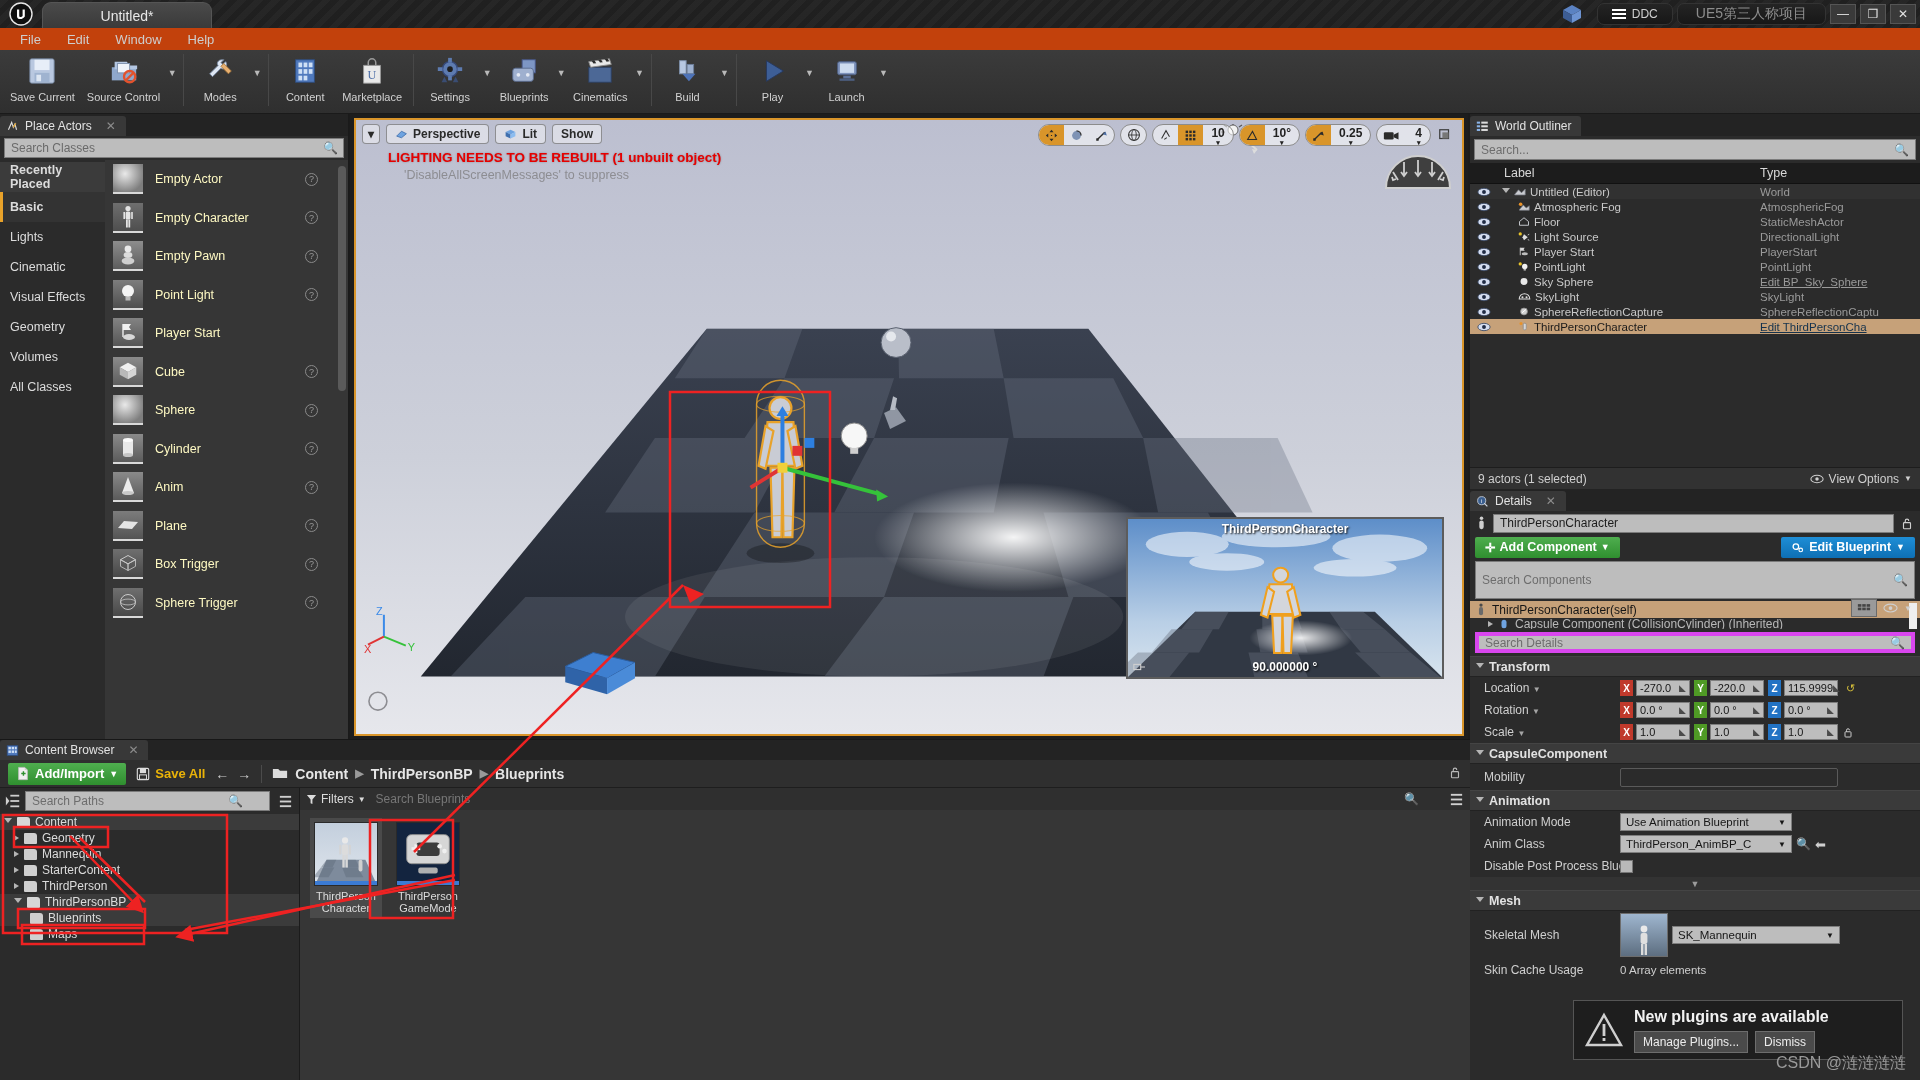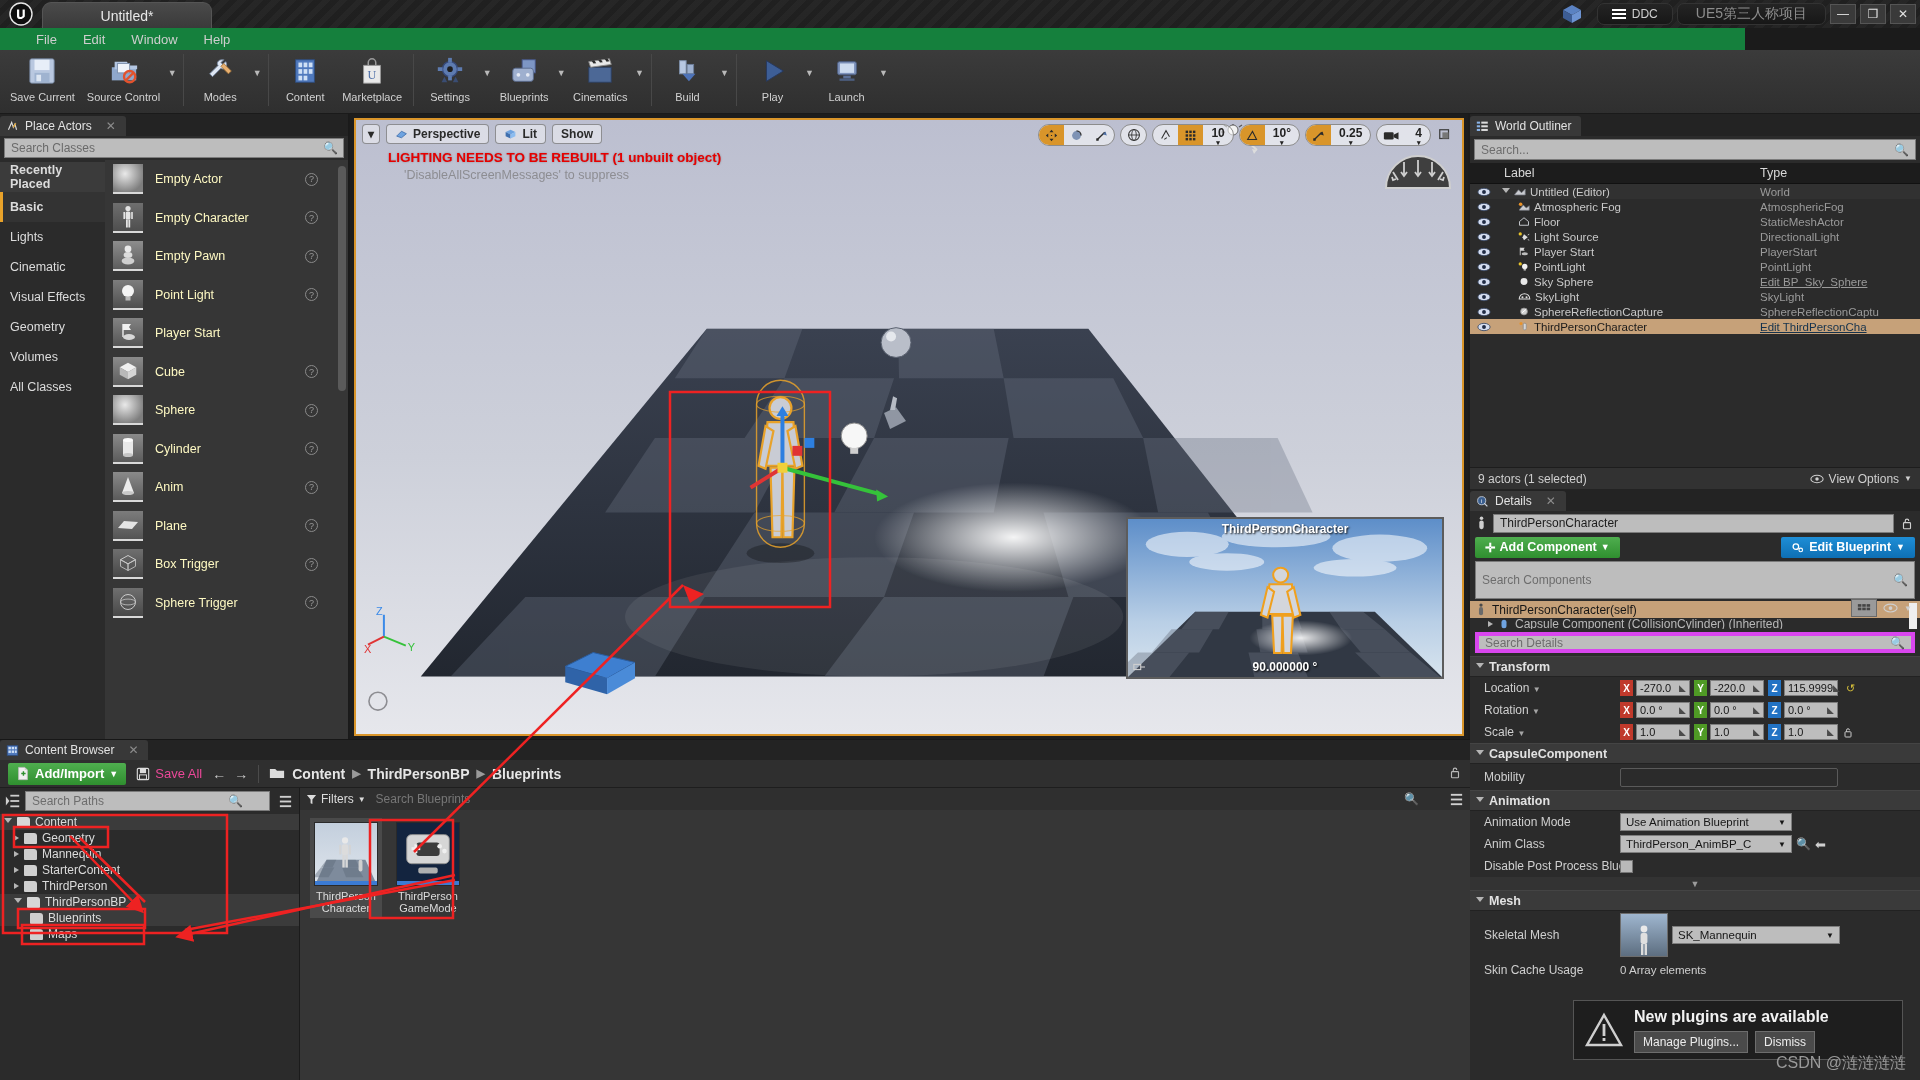--- a/index.html
+++ b/index.html
@@ -55,22 +55,22 @@
   }
   .ddc-ico{ display:inline-block; width:14px; height:11px;
     background:
       linear-gradient(#fff,#fff) 0 0/14px 2px no-repeat,
       linear-gradient(#fff,#fff) 0 4px/14px 2px no-repeat,
       linear-gradient(#fff,#fff) 0 8px/14px 2px no-repeat;
   }
 
   
   .menubar{
-    position:absolute; left:0; top:28px; width:1745px; height:22px;
-    background:#15803d; display:flex; align-items:center; padding-left:24px; gap:2px;
+    position:absolute; left:0; top:28px; width:1920px; height:22px;
+    background:#c2410c; display:flex; align-items:center; padding-left:8px; gap:2px;
   }
   .menubar .mi{ padding:2px 12px; font-size:13px; color:#cecece; }
 
   
   .toolbar{
     position:absolute; left:0; top:50px; width:1920px; height:64px;
     background: linear-gradient(180deg,#3b3b3b,#2f2f2f);
     display:flex; align-items:flex-start; padding-left:4px;
     border-bottom:1px solid #1a1a1a;
   }
@@ -276,21 +276,21 @@
   .contentbrowser{
     position:absolute; left:0; top:739px; width:1470px; height:341px;
     background:#2b2b2b; border-top:1px solid #171717;
   }
   .cb-toolbar{ height:28px; display:flex; align-items:center; gap:10px; padding:0 8px;
     background:#2f2f2f; border-bottom:1px solid #1e1e1e;}
   .cb-add{
     background:linear-gradient(180deg,#4fae4f,#2f8f2f); color:#fff; font-weight:bold; font-size:13px;
     height:22px; display:flex; align-items:center; padding:0 8px; gap:5px; border-radius:2px;
   }
-  .cb-saveall{ display:flex;align-items:center;gap:5px;font-size:13px;color:#ec4899;font-weight:normal;}
+  .cb-saveall{ display:flex;align-items:center;gap:5px;font-size:13px;color:#eab308;font-weight:bold;}
   .cb-nav{ display:flex;gap:8px;color:#cfcfcf;font-size:14px;}
   .cb-crumbs{ display:flex; align-items:center; gap:7px; font-size:14px; color:#e6e6e6; font-weight:bold;}
   .cb-crumbs .sep{ color:#9a9a9a; font-size:11px;}
   .cb-body{ display:flex; height:313px;}
   .cb-left{ width:300px; background:#2b2b2b; border-right:1px solid #1b1b1b;}
   .cb-pathsearch{ margin:3px 4px 3px 26px; height:20px; background:#bdbdbd;border:1px solid #7b7b7b;
      display:flex;align-items:center;padding:0 6px;color:#6d6d6d;font-size:12px;position:relative;}
   .tree-row{ height:16px; display:flex; align-items:center; gap:5px; font-size:12px; color:#dcdcdc;}
   .tree-row.hl{ background:#3b3b3b;}
   .folder{ width:13px;height:11px;background:#cfcfcf;border-radius:1px 3px 1px 1px; position:relative;}

